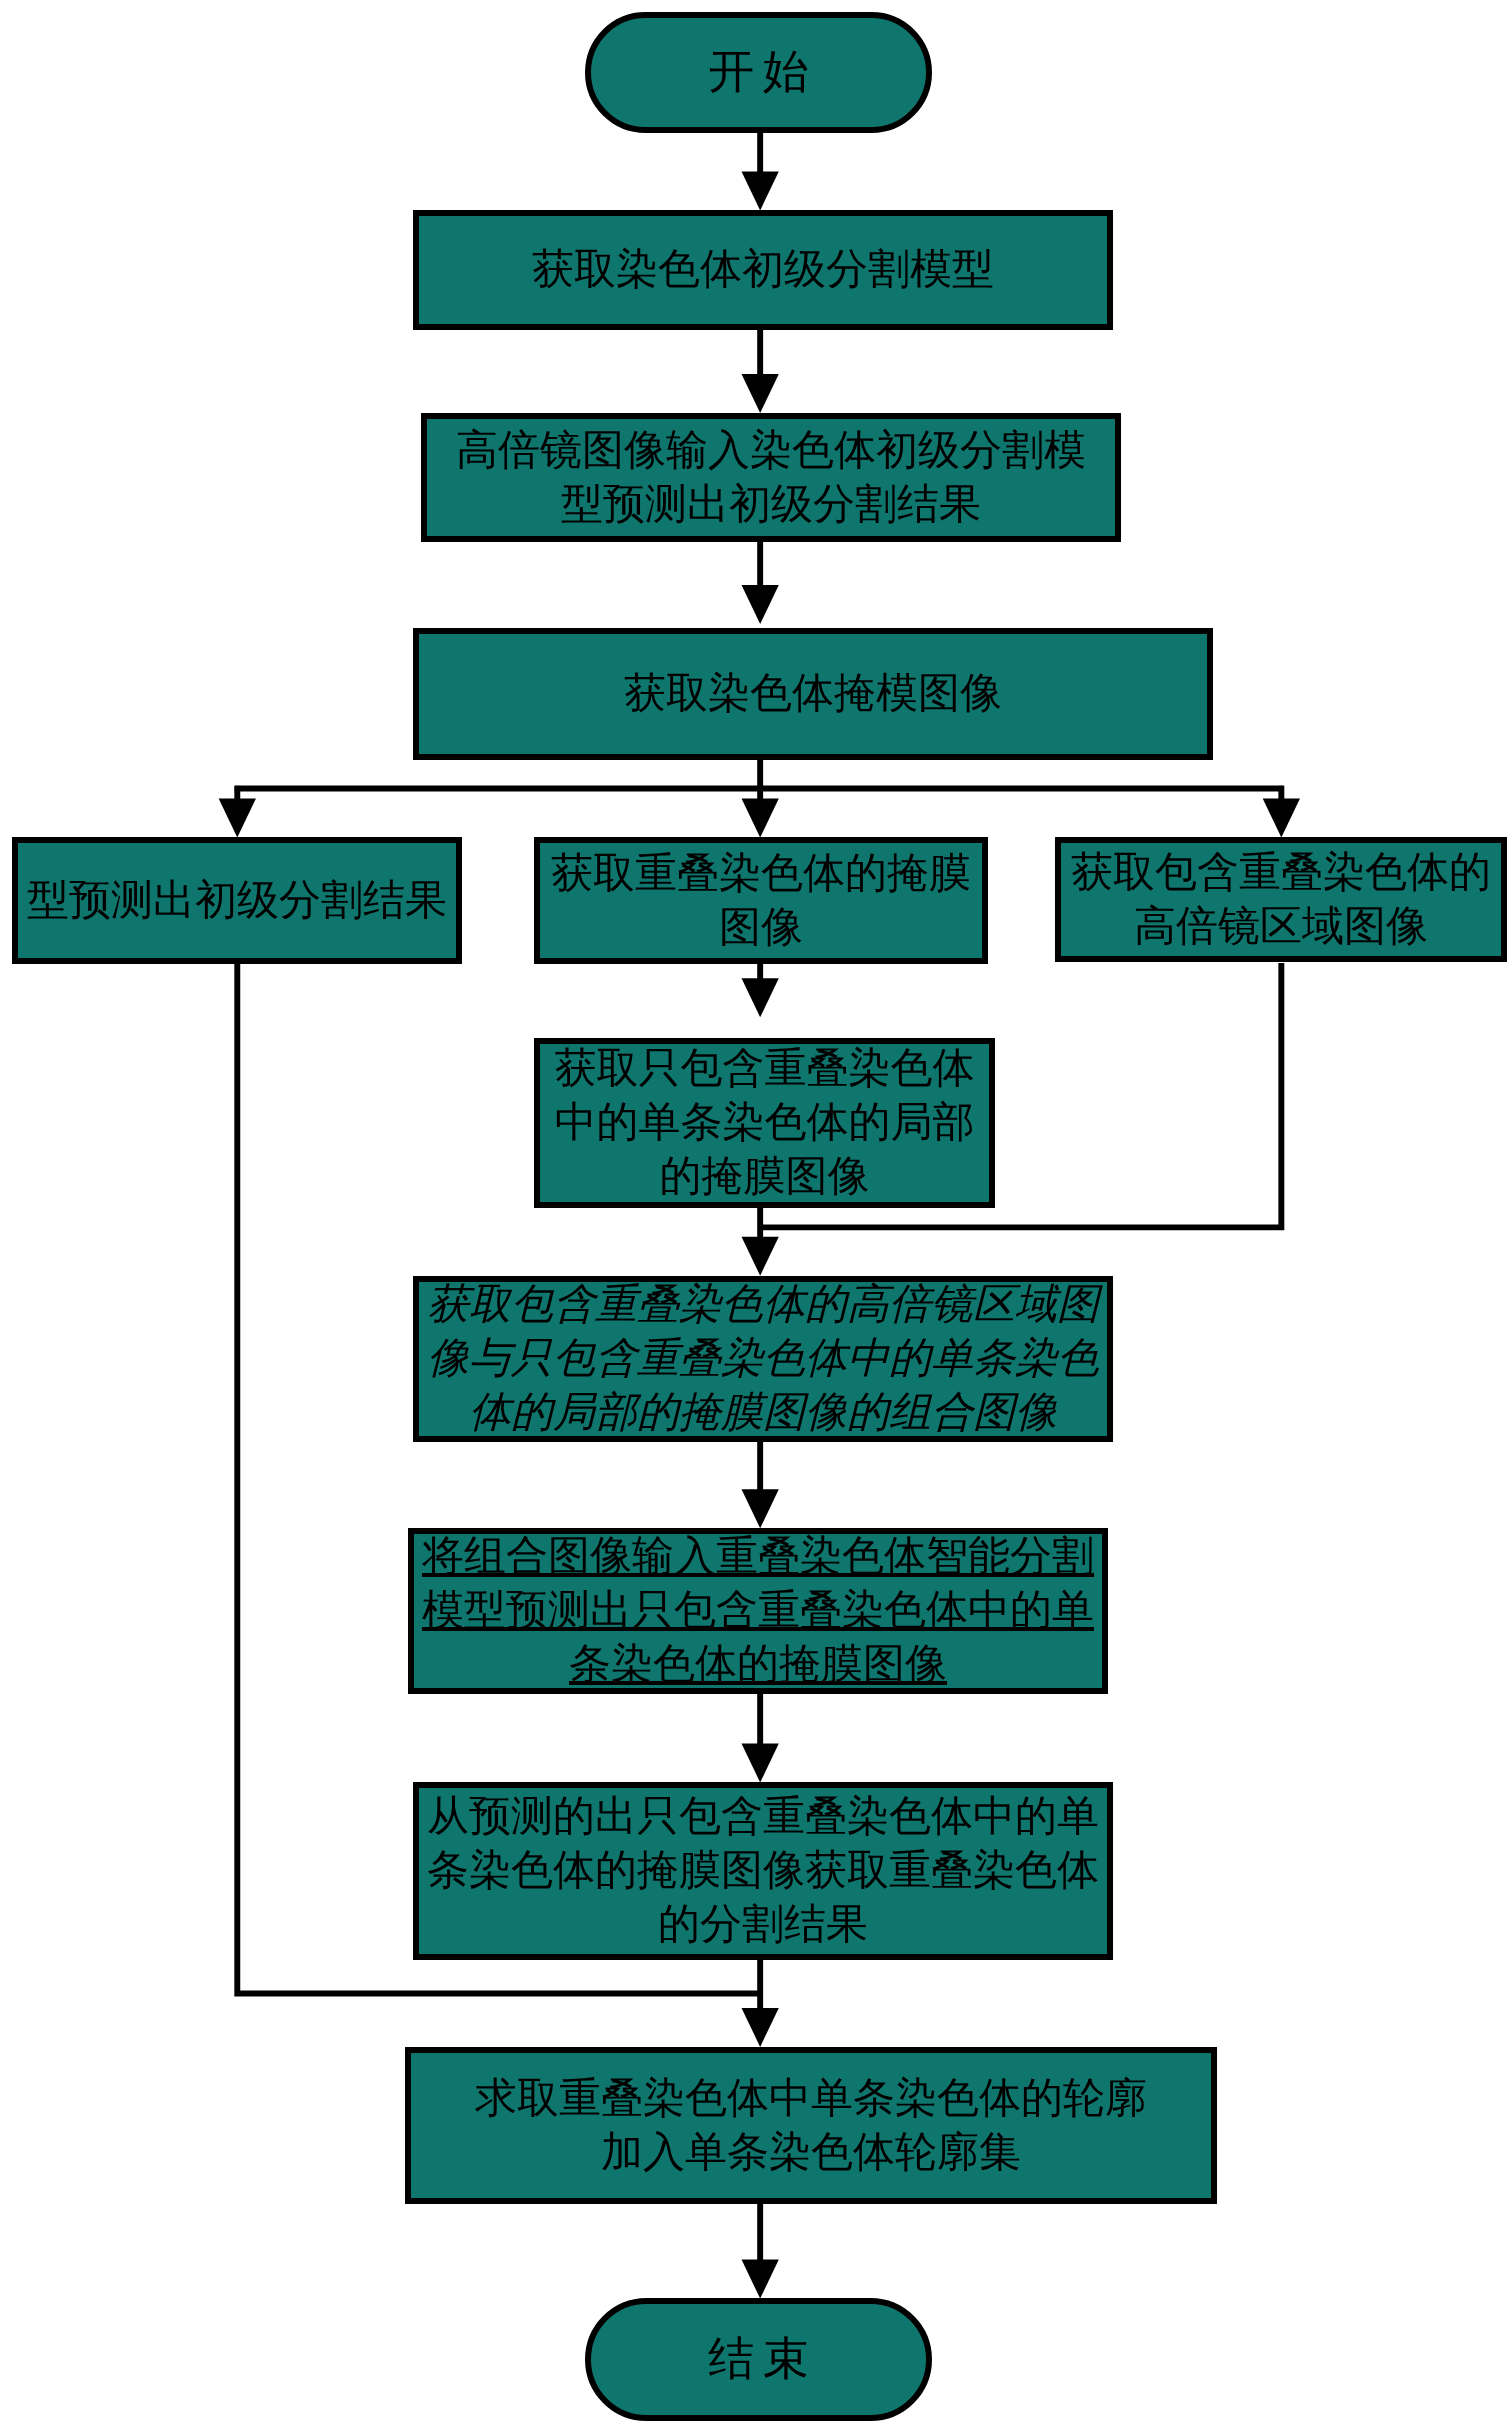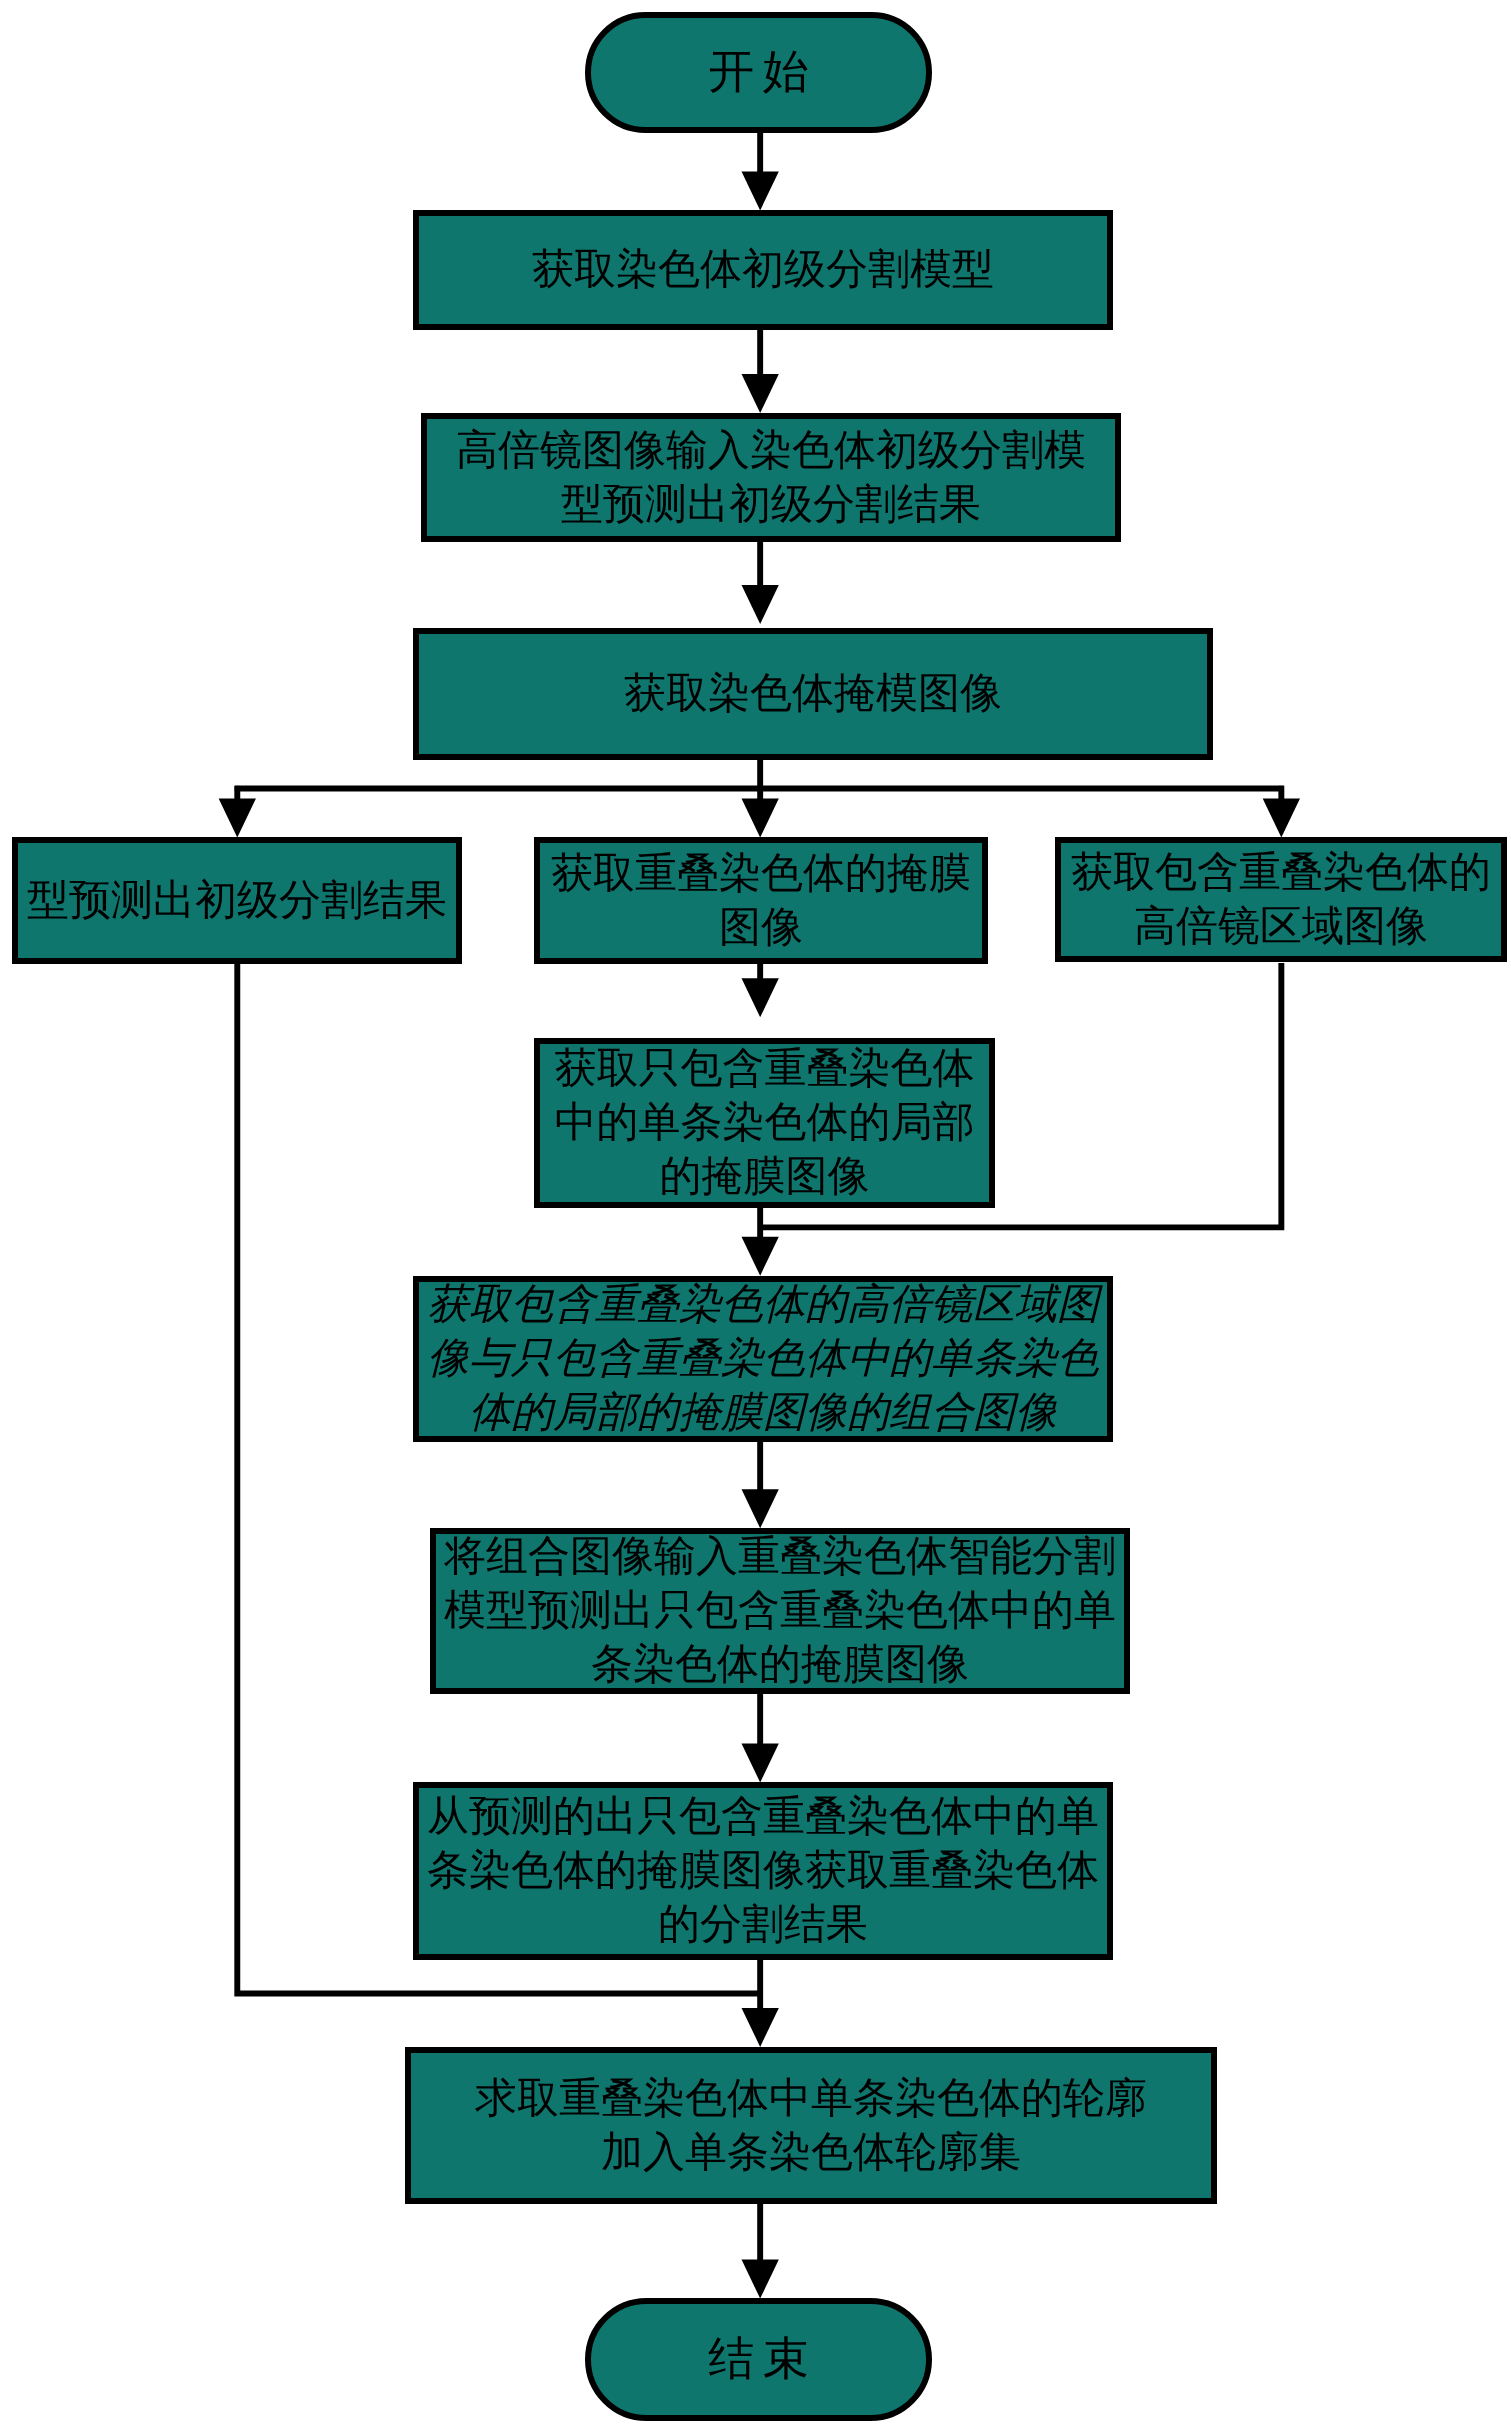--- a/index.html
+++ b/index.html
@@ -149,21 +149,21 @@
 高倍镜区域图像</div>
 
 <div class="node" style="left:534px; top:1038px; width:461px; height:170px;">获取只包含重叠染色体
 中的单条染色体的局部
 的掩膜图像</div>
 
 <div class="node" style="left:413px; top:1276px; width:700px; height:166px;font-style:italic;">获取包含重叠染色体的高倍镜区域图
 像与只包含重叠染色体中的单条染色
 体的局部的掩膜图像的组合图像</div>
 
-<div class="node" style="left:430px; top:1528px; width:700px; height:166px;">将组合图像输入重叠染色体智能分割
+<div class="node" style="left:408px; top:1528px; width:700px; height:166px;text-decoration:underline;">将组合图像输入重叠染色体智能分割
 模型预测出只包含重叠染色体中的单
 条染色体的掩膜图像</div>
 
 <div class="node" style="left:413px; top:1782px; width:700px; height:178px;">从预测的出只包含重叠染色体中的单
 条染色体的掩膜图像获取重叠染色体
 的分割结果</div>
 
 <div class="node" style="left:405px; top:2047px; width:812px; height:157px;">求取重叠染色体中单条染色体的轮廓
 加入单条染色体轮廓集</div>
 

